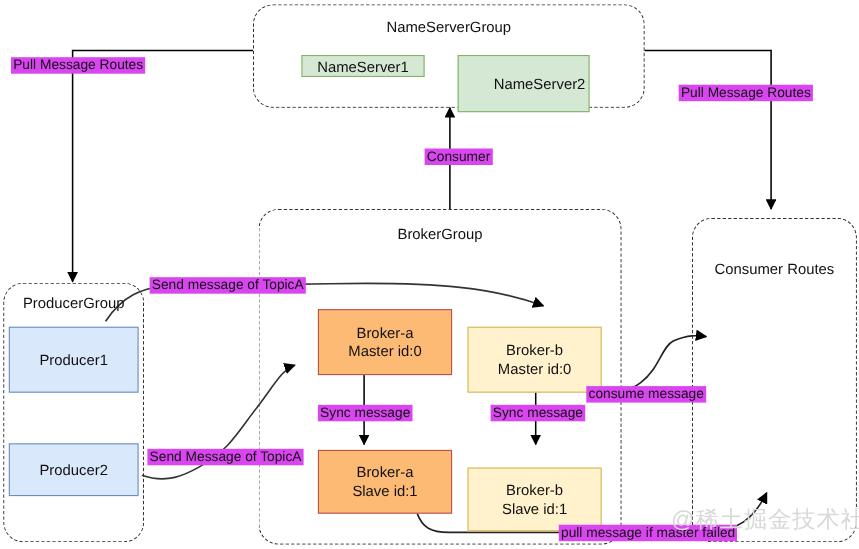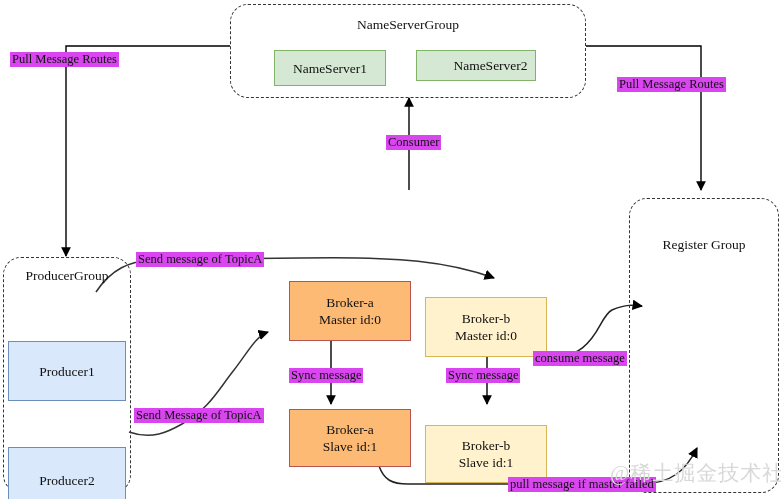--- a/index.html
+++ b/index.html
@@ -13,21 +13,20 @@
     position: relative;
     overflow: hidden;
     font-family: "Liberation Sans", sans-serif;
     color: #000000;
   }
   #canvas {
     position: absolute;
     left: 0; top: 0;
     width: 781px;
     height: 499px;
-    font-family: Liberation Serif, serif;
   }
   .svg-layer {
     position: absolute;
     left: 0; top: 0;
     width: 781px;
     height: 499px;
     pointer-events: none;
   }
   
   .group-box {
@@ -54,21 +53,21 @@
     display: flex;
     align-items: center;
     justify-content: center;
     text-align: center;
     font-size: 13.5px;
     line-height: 17px;
     color: #111111;
     white-space: pre-line;
   }
   .node.green  { background: #d5e8d4; border-color: #82b366; }
-  .node.blue   { background: #dae8fc; border-color: #6c8ebf; margin-top: 44px; }
+  .node.blue   { background: #dae8fc; border-color: #6c8ebf; }
   .node.pink   { background: #fdba74; border-color: #b85450; margin-left: 20px; }
   .node.yellow { background: #fff2cc; border-color: #d6b656; margin-top: 16px; }
   .node.purple { background: #e1d5e7; border-color: #9673a6; }
 
   
   .edge-label {
     position: absolute;
     font-size: 12.5px;
     line-height: 15px;
     color: #111111;
@@ -114,40 +113,43 @@
     <path d="M 487 341 L 487 404" fill="none" stroke="#000000" stroke-width="1.4" marker-end="url(#arrow)"></path>
 
     <path d="M 534 341 C 540 350 541 356 538 360 C 600 360 596 318 612 310 C 626 304 634 305 642 306" fill="none" stroke="#222222" stroke-width="1.5" marker-end="url(#arrow)"></path>
 
     <path d="M 379 466 C 384 480 392 484 408 484 L 640 484 C 672 484 686 470 697 448" fill="none" stroke="#222222" stroke-width="1.5" marker-end="url(#arrow)"></path>
   </svg>
 
   <div class="group-box" style="left:230px; top:4px; width:356px; height:94px;">
     <div class="group-title" style="top:12px;">NameServerGroup</div>
   </div>
-  <div class="node green" style="left:274px; top:50px; width:112px; height:36px;">NameServer1</div>
-  <div class="node green" style="left:416px; top:50px; width:120px; height:31px;padding-left:29px;">NameServer2</div>
+  <div class="node green" style="left:274px; top:50px; width:112px; height:20px;">NameServer1</div>
+  <div class="node green" style="left:416px; top:50px; width:120px; height:52px;padding-left:29px;">NameServer2</div>
 
   <div class="group-box" style="left:3px; top:257px; width:128px; height:236px;">
     <div class="group-title" style="top:10px;">ProducerGroup</div>
   </div>
   <div class="node blue" style="left:8px; top:297px; width:118px; height:60px;">Producer1</div>
-  <div class="node blue" style="left:8px; top:403px; width:118px; height:66px;">Producer2</div>
+  <div class="node blue" style="left:8px; top:403px; width:118px; height:48px;">Producer2</div>
 
+  <div class="group-box" style="left:235px; top:190px; width:330px; height:305px;">
+    <div class="group-title" style="top:14px;">BrokerGroup</div>
+  </div>
   <div class="node pink" style="left:269px; top:281px; width:122px; height:60px;">Broker-a
 Master id:0</div>
   <div class="node yellow" style="left:425px; top:281px; width:122px; height:60px;">Broker-b
 Master id:0</div>
   <div class="node pink" style="left:269px; top:409px; width:122px; height:58px;">Broker-a
 Slave id:1</div>
   <div class="node yellow" style="left:425px; top:409px; width:122px; height:58px;">Broker-b
 Slave id:1</div>
 
   <div class="group-box" style="left:629px; top:198px; width:150px; height:295px;">
-    <div class="group-title" style="top:38px;">Register Group</div>
+    <div class="group-title" style="top:38px;">Consumer Routes</div>
   </div>
 
   <div class="edge-label" style="left:10px; top:52px;">Pull Message Routes</div>
 
   <div class="edge-label" style="left:617px; top:77px;">Pull Message Routes</div>
 
   <div class="edge-label" style="left:386px; top:135px;">Consumer</div>
 
   <div class="edge-label" style="left:136px; top:252px;">Send message of TopicA</div>
 

